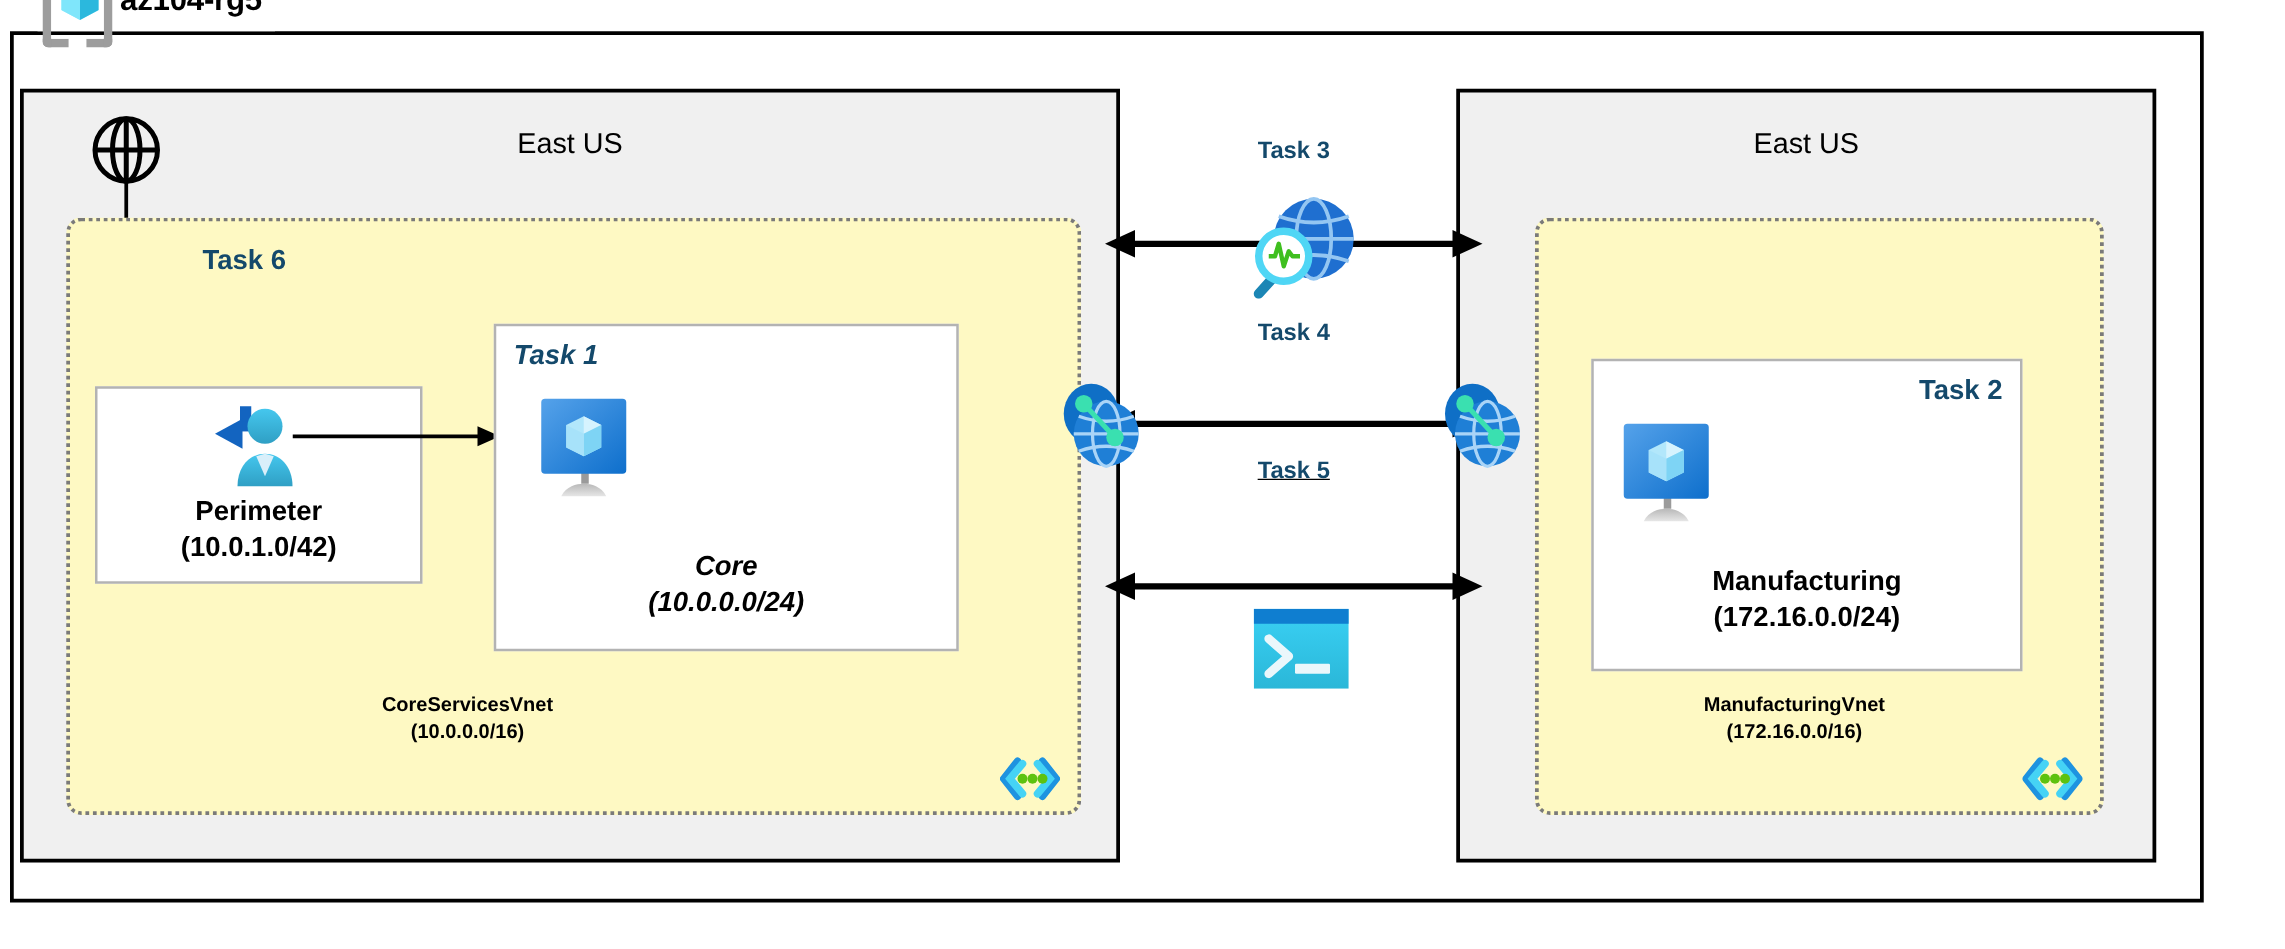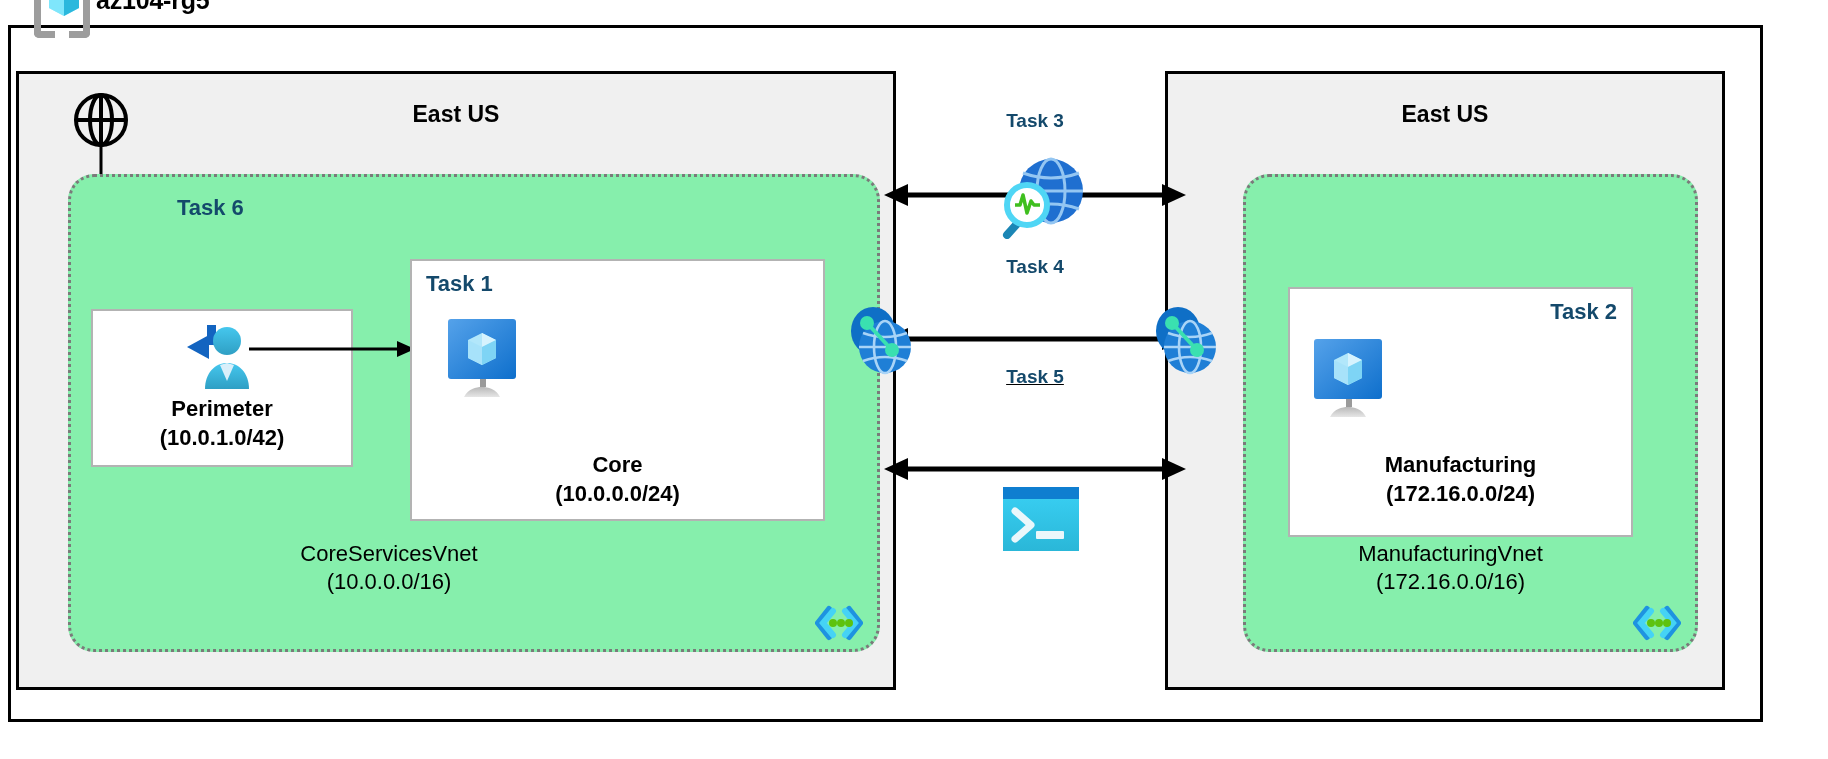--- a/index.html
+++ b/index.html
@@ -35,47 +35,47 @@
   .rg-icon svg{position:absolute;left:15px;top:6px;}
 
   
   .region{
     position:absolute;background:#f0f0f0;border:3px solid #000;box-sizing:border-box;
   }
   #region-left{left:16px;top:71px;width:880px;height:619px;}
   #region-right{left:1165px;top:71px;width:560px;height:619px;}
   .region-title{
     position:absolute;left:0;right:0;top:27px;text-align:center;
-    font-size:23px;font-weight:bold;color:#000;
+    font-size:23px;font-weight:normal;color:#000;
   }
   #region-left .region-title{left:120px;right:120px;}
 
   
   .vnet{
-    position:absolute;background:#86efac;
-    border:3px dotted #7a7a7a;border-radius:26px;box-sizing:border-box;margin-left:15px;
+    position:absolute;background:#fef9c3;
+    border:3px dotted #7a7a7a;border-radius:12px;box-sizing:border-box;
   }
   #vnet-core{left:34px;top:100px;width:812px;height:478px;}
   #vnet-mfg{left:60px;top:100px;width:455px;height:478px;}
   .vnet-label{
     position:absolute;left:0;right:0;text-align:center;
-    font-size:22px;font-weight:normal;color:#000;line-height:1.3;
+    font-size:16px;font-weight:bold;color:#000;line-height:1.3;
   }
   #vnet-core .vnet-label{bottom:52px;right:170px;}
   #vnet-mfg  .vnet-label{bottom:52px;right:40px;}
 
   
   .vnet-corner{position:absolute;right:14px;bottom:8px;width:48px;height:36px;}
 
   
   .subnet{
     position:absolute;background:#ffffff;border:2px solid #b3b3b3;box-sizing:border-box;
   }
   #subnet-perimeter{left:20px;top:132px;width:262px;height:158px;}
-  #subnet-core{left:339px;top:82px;width:415px;height:262px;}
+  #subnet-core{left:339px;top:82px;width:372px;height:262px;font-style:italic;}
   #subnet-manufacturing{left:42px;top:110px;width:345px;height:250px;}
 
   .task-tag{
     position:absolute;font-size:22px;font-weight:bold;color:#14496b;white-space:nowrap;
   }
   .subnet-caption{
     position:absolute;left:0;right:0;text-align:center;
     font-size:22px;font-weight:bold;color:#000;line-height:1.3;
   }
 
@@ -187,21 +187,21 @@
               <path d="M18 80 c4-8 12-10 18-10 s14 2 18 10 z" fill="url(#stg1)"></path>
               <rect x="2" y="2" width="68" height="60" rx="3" fill="url(#vmg1)"></rect>
               <polygon points="36,16 50,23 50,41 36,48 22,41 22,23" fill="#b2e7fb"></polygon>
               <polygon points="36,16 50,23 36,30" fill="#d6f3fe"></polygon>
               <polygon points="36,30 50,23 50,41 36,48" fill="#7ed4f5"></polygon>
               <polygon points="22,23 36,30 36,48 22,41" fill="#a7e2fa"></polygon>
             </svg>
           </span>
         </div>
 
-        <div class="subnet-caption" style="top:190px;">
+        <div class="subnet-caption" style="top:178px;">
           <span>Core</span><br>
           <span>(10.0.0.0/24)</span>
         </div>
       </div>
 
       <div class="vnet-label">
         <span>CoreServicesVnet</span><br>
         <span>(10.0.0.0/16)</span>
       </div>
 

